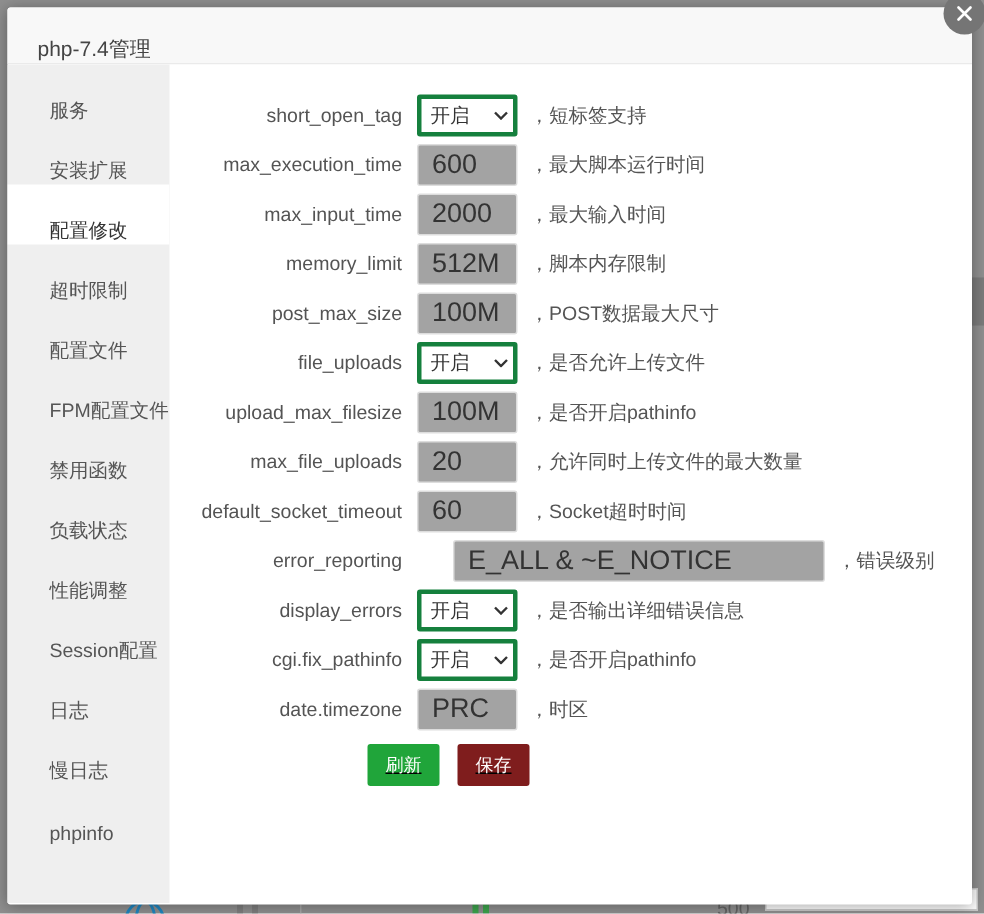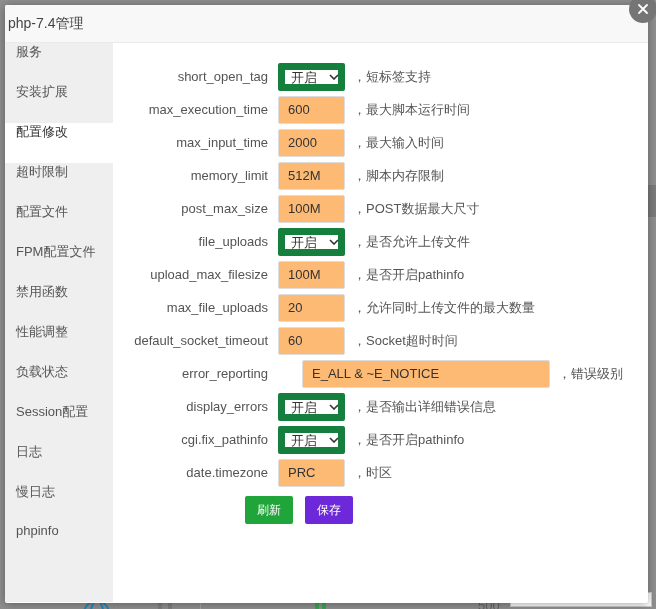--- a/index.html
+++ b/index.html
@@ -24,60 +24,60 @@
   .frag-scroll-thumb { left:648px; top:185px; width:8px; height:32px; background:#7b7b7b; }
 
   
   .dialog {
     position:absolute; left:5px; top:5px; width:643px; height:598px;
     background:#fff; border-radius:2px; z-index:2;
     box-shadow:0 1px 10px rgba(0,0,0,.35);
   }
   .titlebar {
     height:38px; background:#f8f8f8; border-bottom:1px solid #eaeaea;
-    border-radius:2px 2px 0 0; display:flex; align-items:center;
-    padding-left:3px; font-size:14px; color:#444;
+    border-radius:2px 2px 0 0; display:flex; align-items:flex-end;
+    padding-left:20px; font-size:14px; color:#444;
   }
   .close-btn {
     position:absolute; top:-10px; right:-9px; width:28px; height:28px;
     border-radius:50%; background:#757575; z-index:10; cursor:pointer;
     display:flex; align-items:center; justify-content:center;
   }
 
   .dialog-body { display:flex; height:559px; }
 
   
   .sidebar { width:108px; background:#efefef; flex-shrink:0; overflow:hidden; }
   .side-item {
-    height:40px; display:flex; align-items:flex-start; padding-left:11px;
+    height:40px; display:flex; align-items:flex-end; padding-left:28px;
     font-size:13px; color:#555; cursor:pointer; white-space:nowrap;
   }
   .side-item.active { background:#fff; color:#333; }
 
   
   .content { flex:1; padding-top:17px; overflow:hidden; }
   .form-row { display:flex; align-items:center; height:33px; }
   .form-label { width:155px; text-align:right; font-size:13px; color:#545454; flex-shrink:0; white-space:nowrap; }
   .control-wrap { margin-left:10px; position:relative; flex-shrink:0; }
   .bt-input {
     width:67px; height:28px; border:1px solid #ddd; border-radius:2px;
-    padding-left:9px; font-size:13px; color:#333; outline:none; background:#fdba74;
+    padding-left:9px; font-size:18px; color:#333; outline:none; background:#a3a3a3;
     font-family:"Liberation Sans","DejaVu Sans",sans-serif;
   }
   .bt-input.wide { width:248px;margin-left:24px; }
   .bt-select {
-    width:67px; height:28px; border:7px solid #15803d; border-radius:2px;
+    width:67px; height:28px; border:3px solid #15803d; border-radius:2px;
     padding-left:6px; font-size:13px; color:#333; background:#fff;
     appearance:none; -webkit-appearance:none; -moz-appearance:none; outline:none;
     font-family:"Liberation Sans","DejaVu Sans",sans-serif;
   }
   .chevron { position:absolute; right:6px; top:50%; transform:translateY(-50%); pointer-events:none; line-height:0; }
   .hint { margin-left:8px; font-size:13px; color:#555; white-space:nowrap; }
 
-  .btn-row { margin-top:7px; padding-left:132px; display:flex; gap:12px; }
+  .btn-row { margin-top:7px; padding-left:132px; display:flex; gap:12px;text-decoration:underline; }
   .btn {
     height:28px; padding:0 12px; border:none; border-radius:2px;
     color:#fff; font-size:12px; cursor:pointer;
     font-family:"Liberation Sans","DejaVu Sans",sans-serif;
   }
 </style>
 </head>
 <body>
 
 <div class="frag frag-globe"></div>
@@ -122,24 +122,24 @@
       <div class="side-item">
           <span>配置文件</span>
         </div>
       <div class="side-item">
           <span>FPM配置文件</span>
         </div>
       <div class="side-item">
           <span>禁用函数</span>
         </div>
       <div class="side-item">
+          <span>负载状态</span>
+        </div>
+      <div class="side-item">
           <span>性能调整</span>
-        </div>
-      <div class="side-item">
-          <span>负载状态</span>
         </div>
       <div class="side-item">
           <span>Session配置</span>
         </div>
       <div class="side-item">
           <span>日志</span>
         </div>
       <div class="side-item">
           <span>慢日志</span>
         </div>
@@ -261,18 +261,18 @@
       <div class="form-row">
         <span class="form-label">date.timezone</span>
         <span class="control-wrap">
           <input class="bt-input" value="PRC" style="">
         </span>
         <span class="hint">，时区</span>
       </div>
 
       <div class="btn-row">
         <button class="btn" style="background: rgb(32, 165, 58);">刷新</button>
-        <button class="btn" style="background: #6d28d9;">保存</button>
+        <button class="btn" style="background: #7f1d1d;">保存</button>
       </div>
 
     </div>
   </div>
 </div>
 
 </body></html>

